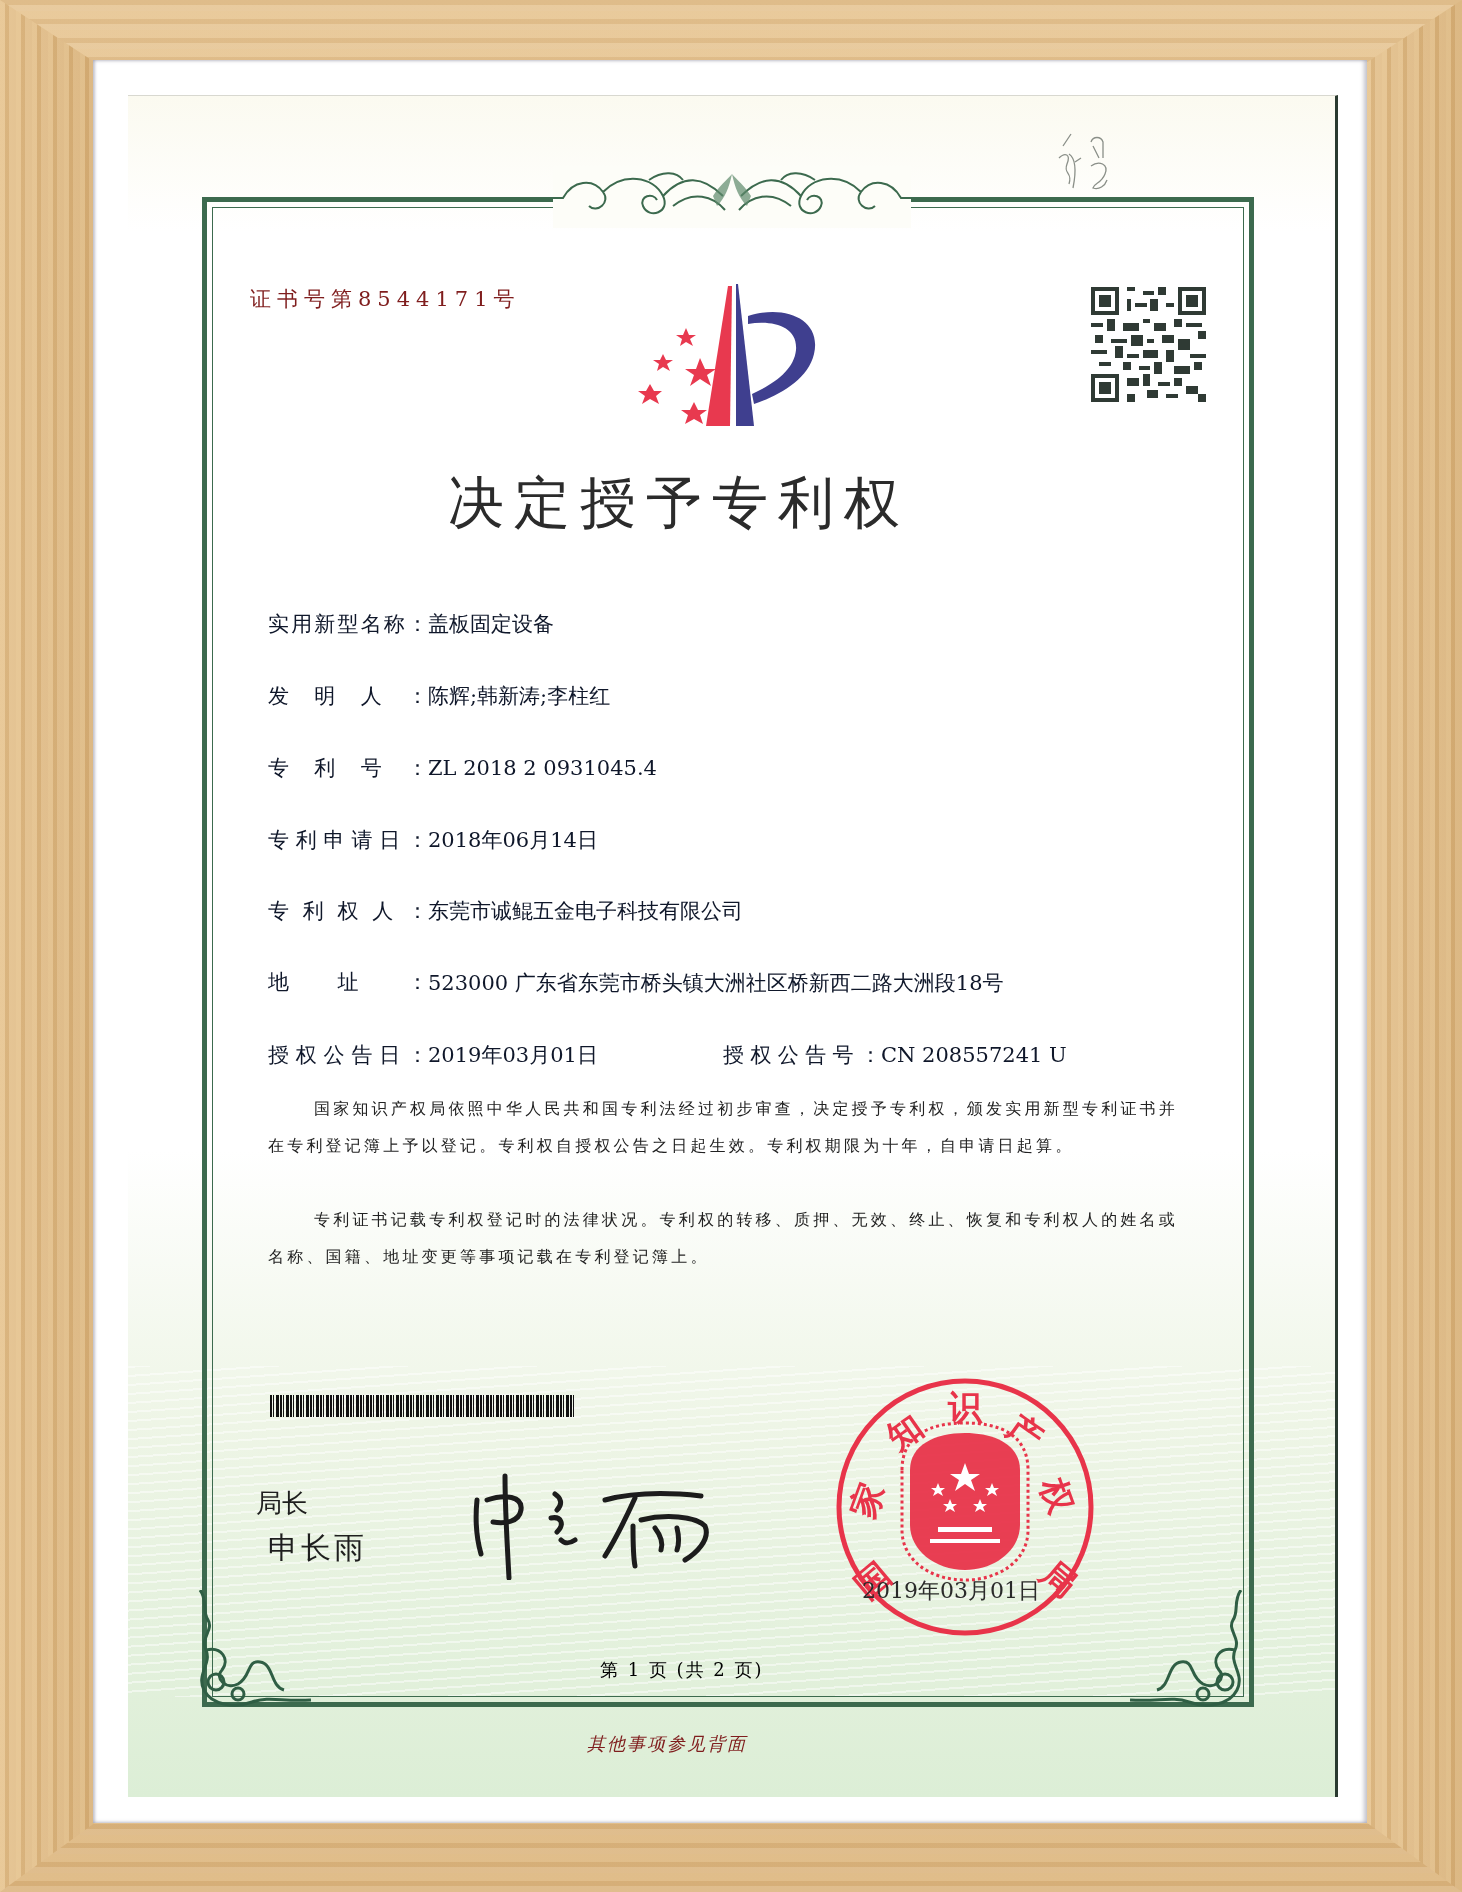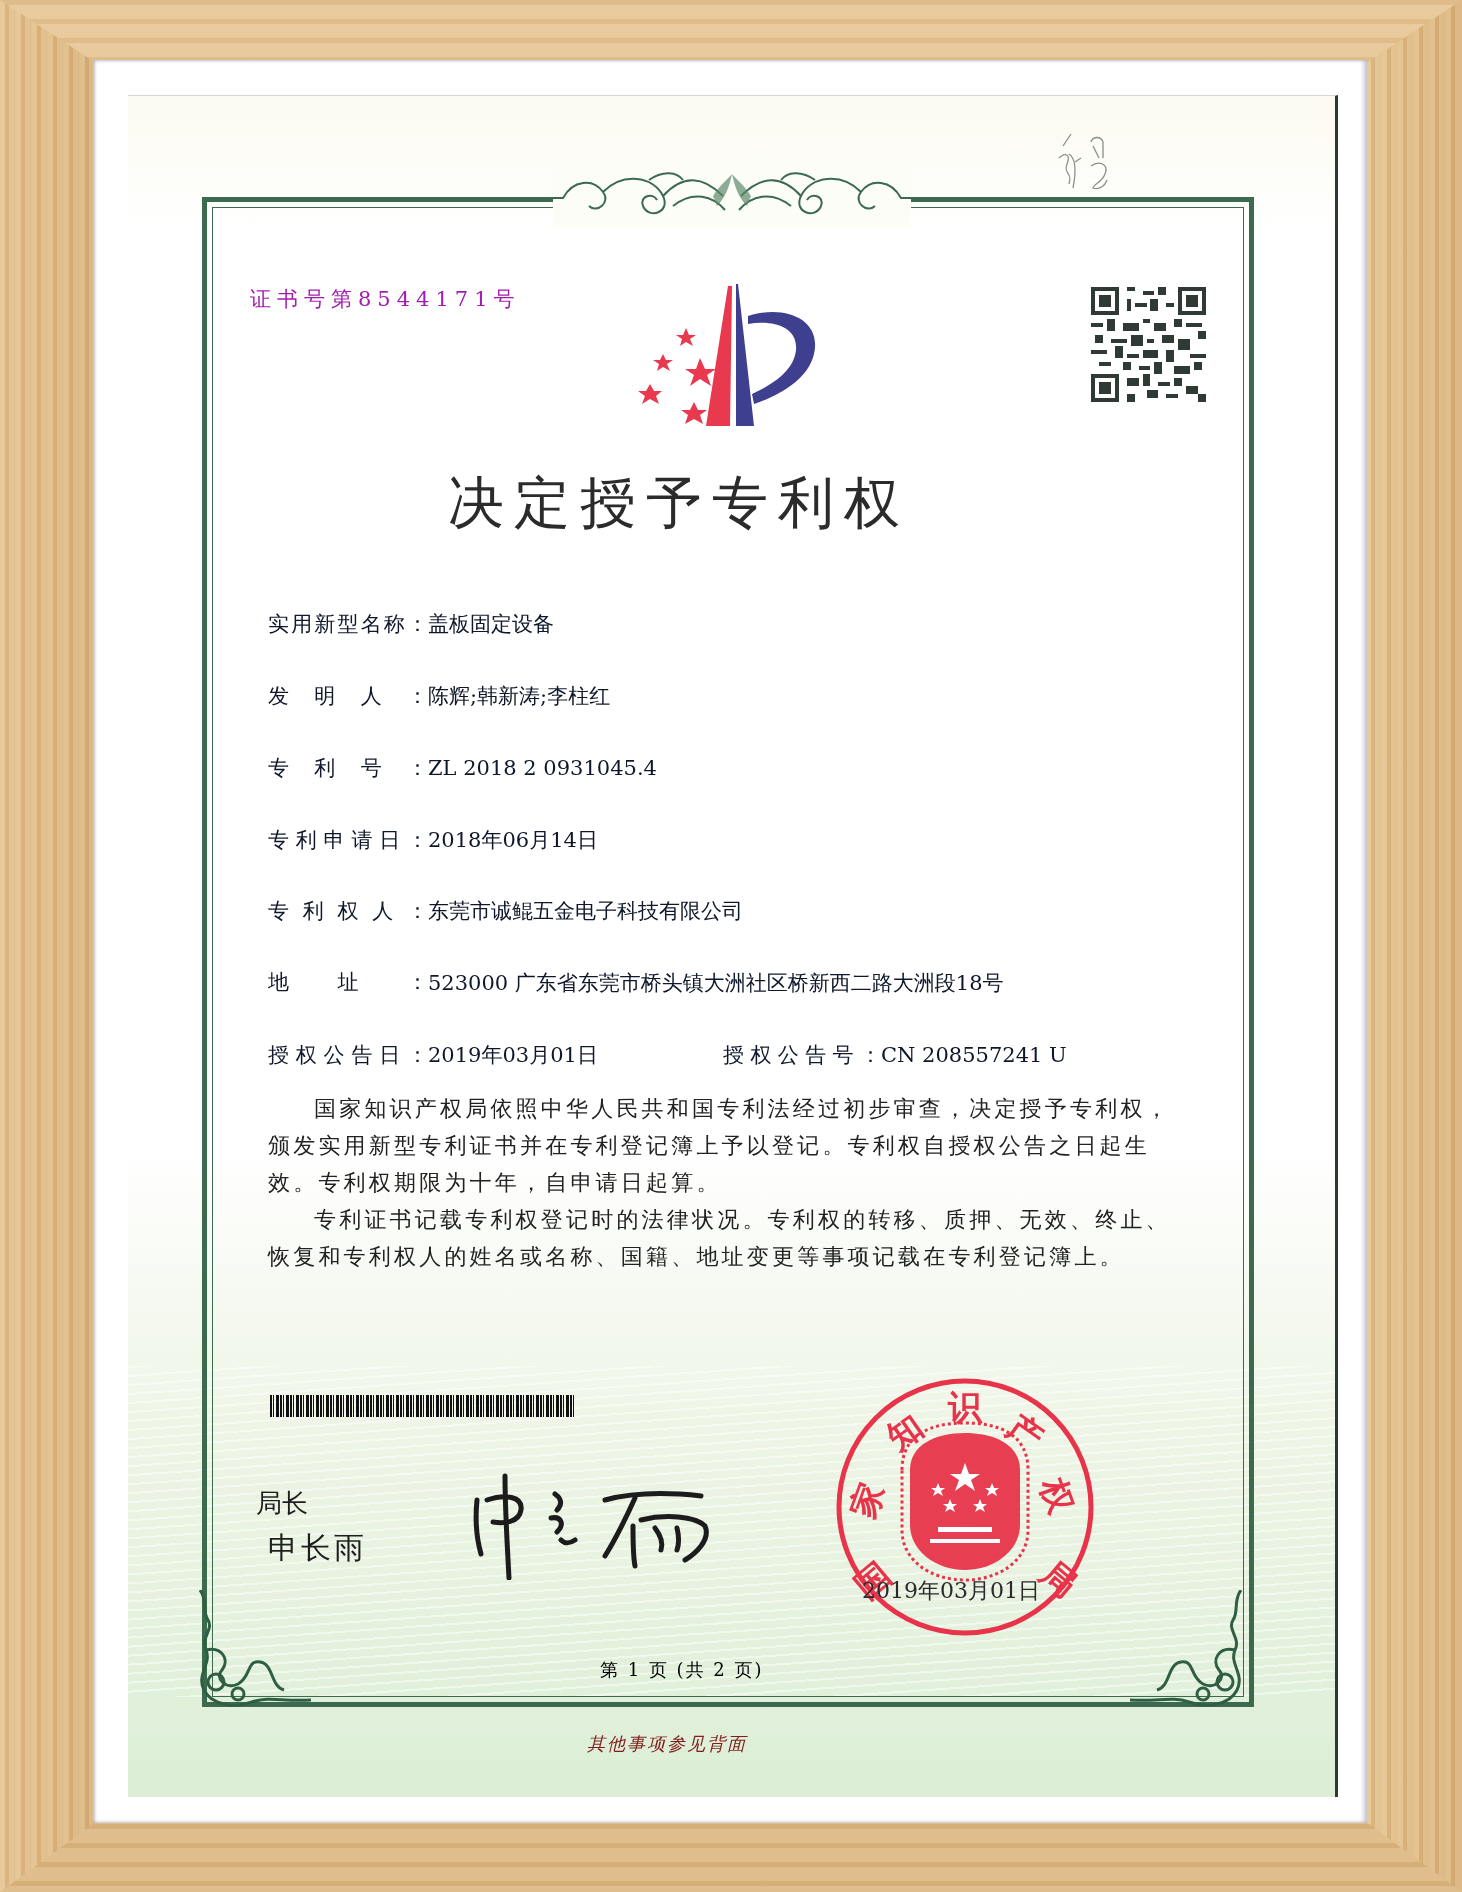--- a/index.html
+++ b/index.html
@@ -54,37 +54,37 @@
   }
 
   .ornament-top {
     position: absolute; left: 553px; top: 166px; width: 358px; height: 62px;
     background: #fdfdf8;
   }
   .corner { position: absolute; width: 125px; height: 125px; }
   .corner.bl { left: 186px; top: 1590px; }
   .corner.br { left: 1130px; top: 1590px; }
 
-  .text { position: absolute; color: #a21caf; white-space: nowrap; }
+  .text { position: absolute; color: #7f1d1d; white-space: nowrap; }
 
   .cert-no { left: 250px; top: 285px; font-size: 21px; letter-spacing: 6px; }
 
   .logo { position: absolute; left: 636px; top: 280px; width: 190px; height: 150px; }
   .qr { position: absolute; left: 1090px; top: 287px; width: 117px; height: 115px; }
 
   .title { left: 448px; top: 466px; font-size: 56px; letter-spacing: 10px; color: #2b2b2b; font-family: "DejaVu Serif", serif; }
 
   .field { position: absolute; left: 268px; font-size: 21px; color: #0f172a; white-space: nowrap; font-family: "DejaVu Sans", sans-serif; }
   .field .lbl { display: inline-block; width: 160px; text-align-last: justify; text-align: justify; }
   .field .val { display: inline-block; font-family: "DejaVu Serif", serif; }
   .field.addr .val { white-space: normal; width: 610px; vertical-align: top; line-height: 30px; }
   .field.right { left: 723px; }
   .field.right .lbl { width: 158px; }
 
-  .para { position: absolute; left: 268px; width: 910px; font-size: 22px; line-height: 37px; color: #222; letter-spacing: 3.2px; text-indent: 46px; font-family: "DejaVu Serif", serif; }
+  .para { position: absolute; left: 268px; width: 910px; font-size: 16px; line-height: 37px; color: #222; letter-spacing: 3.2px; text-indent: 46px; font-family: "DejaVu Serif", serif; }
   .para1 { top: 1090px; }
   .para2 { top: 1201px; }
 
   .barcode { position: absolute; left: 270px; top: 1395px; width: 304px; height: 22px;
     background: repeating-linear-gradient(90deg, #111 0 2px, transparent 2px 3px, #111 3px 4px, transparent 4px 6px, #111 6px 9px, transparent 9px 10px);
   }
 
   .director-title { left: 256px; top: 1486px; font-size: 26px; font-family: "DejaVu Sans", sans-serif; color: #1e1e1e; }
   .director-name { left: 268px; top: 1528px; font-size: 30px; font-family: "DejaVu Sans", sans-serif; color: #1e1e1e; letter-spacing: 3px; }
   .signature { position: absolute; left: 465px; top: 1470px; width: 260px; height: 110px; }

